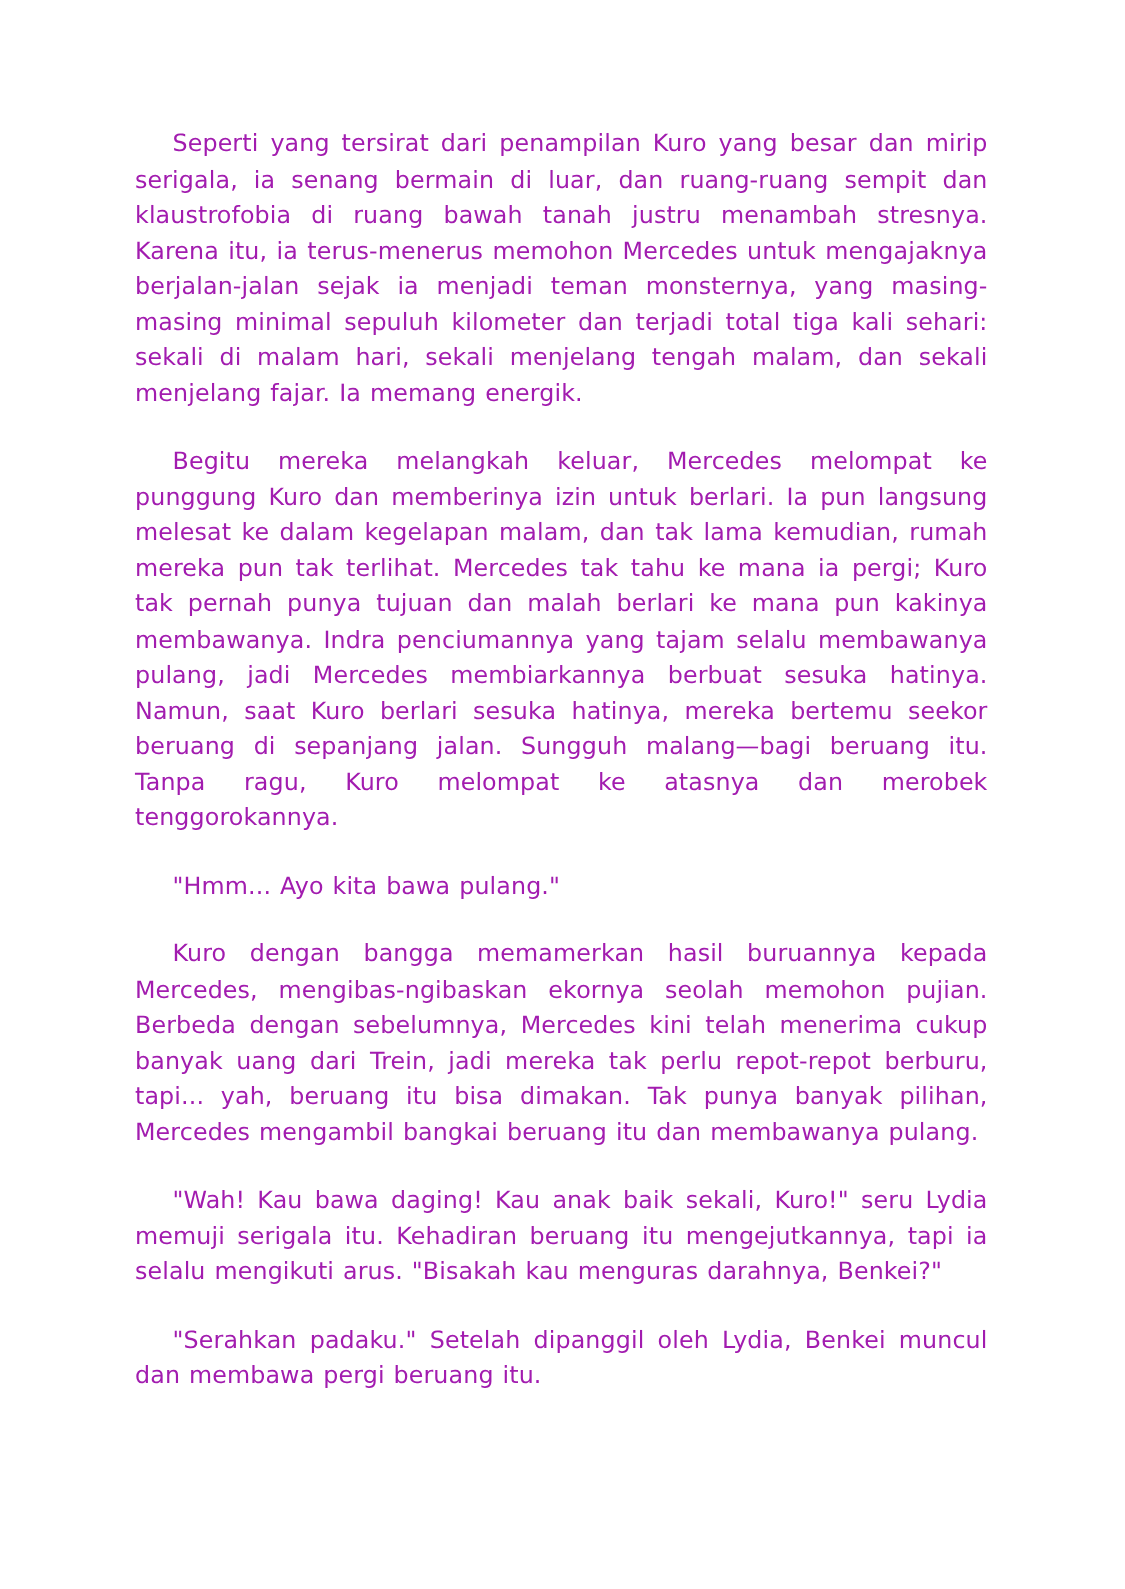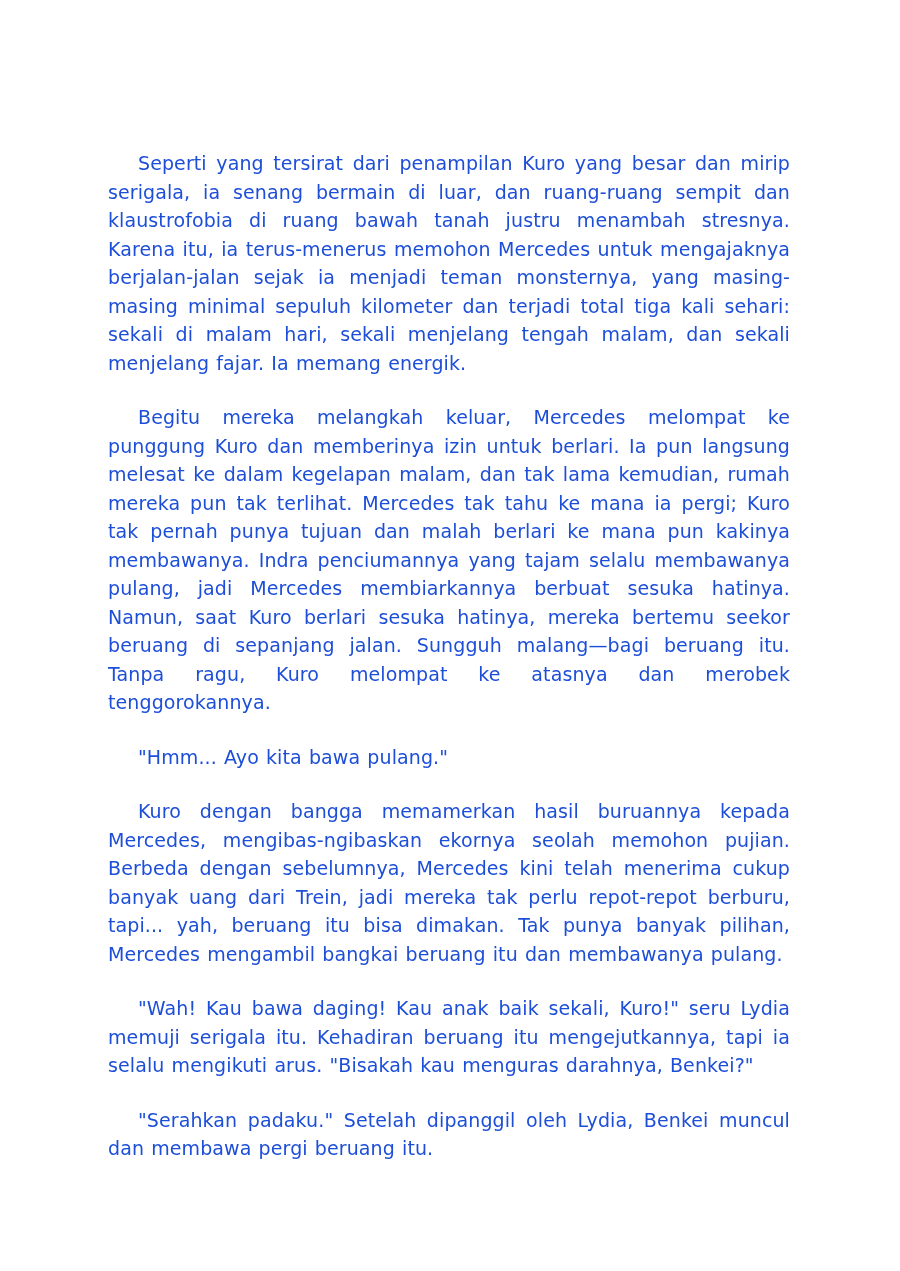--- a/index.html
+++ b/index.html
@@ -16,22 +16,21 @@
     box-sizing: border-box;
   }
   .text-block {
     position: absolute;
     left: 108px;
     top: 101px;
     width: 682px;
     font-family: "DejaVu Sans", "Liberation Sans", sans-serif;
     font-size: 19px;
     line-height: 28.5px;
-    color: #1d4ed8;
-    margin-top: 48px;
+    color: #a21caf;
   }
   .text-block p {
     margin: 0 0 26px 0;
     text-align: justify;
     text-justify: inter-word;
     text-indent: 30px;
     letter-spacing: 0.1px;
     word-spacing: 1px;
   }
   .text-block p:last-child {

